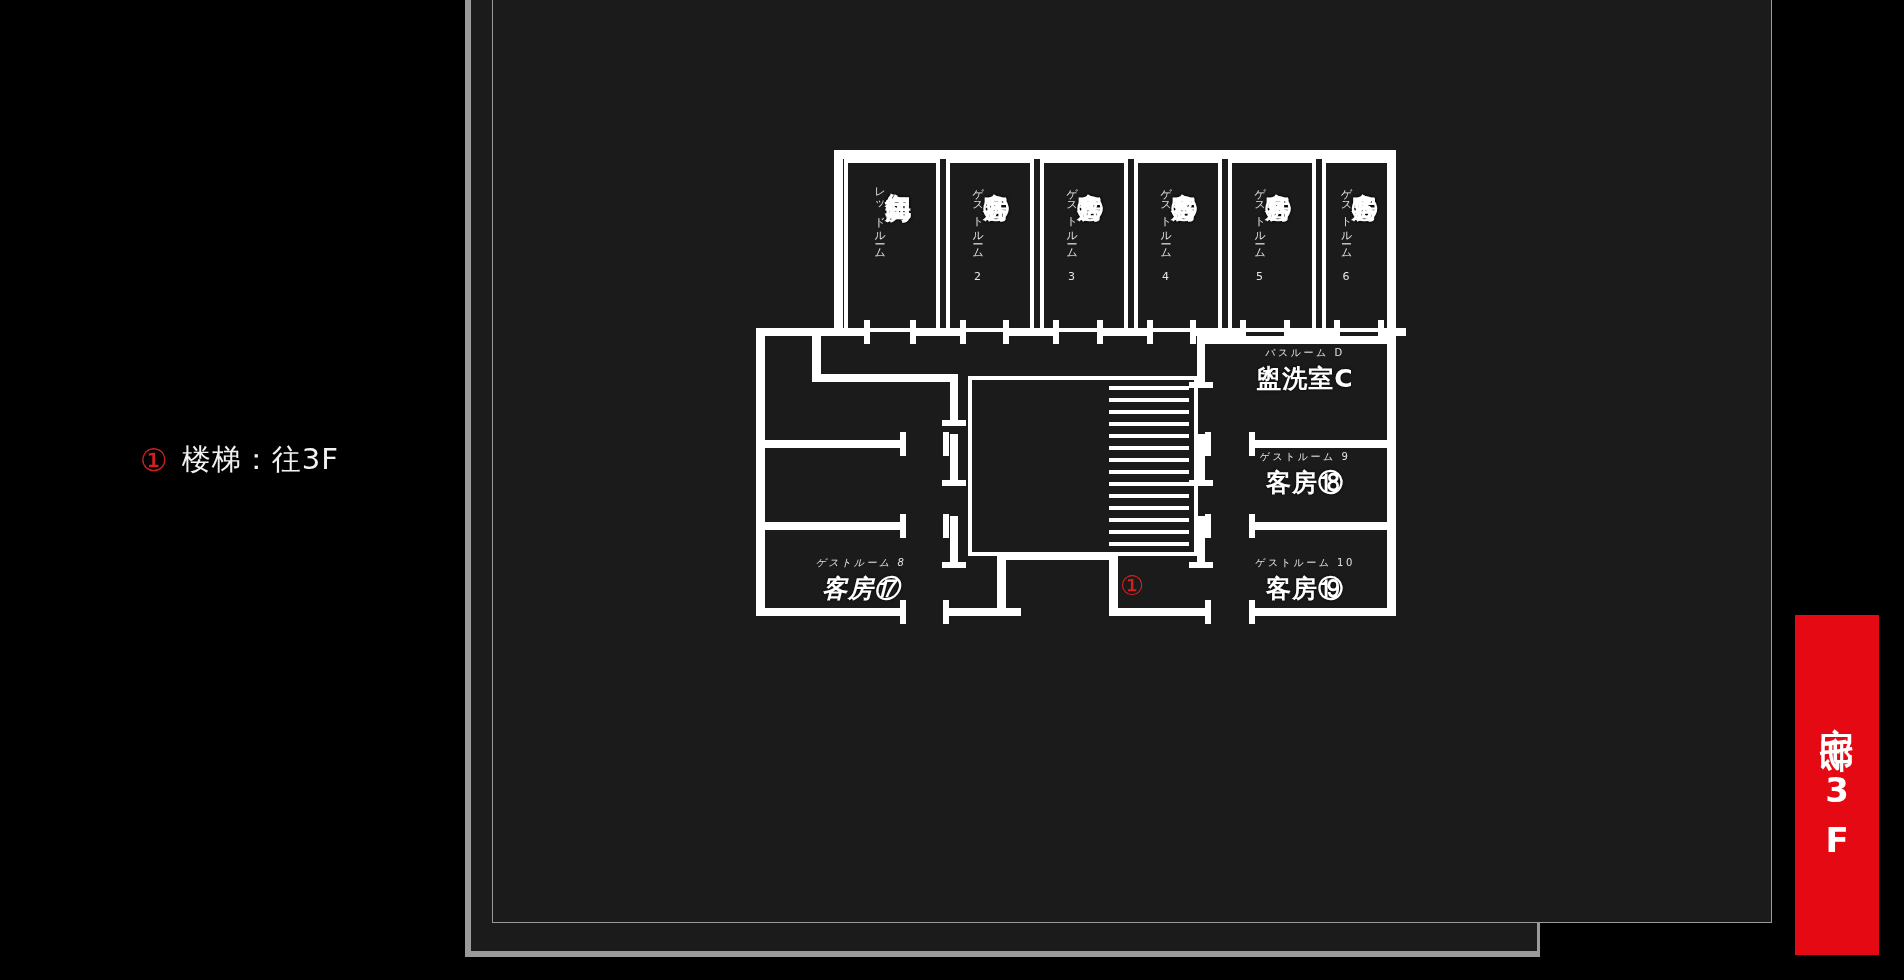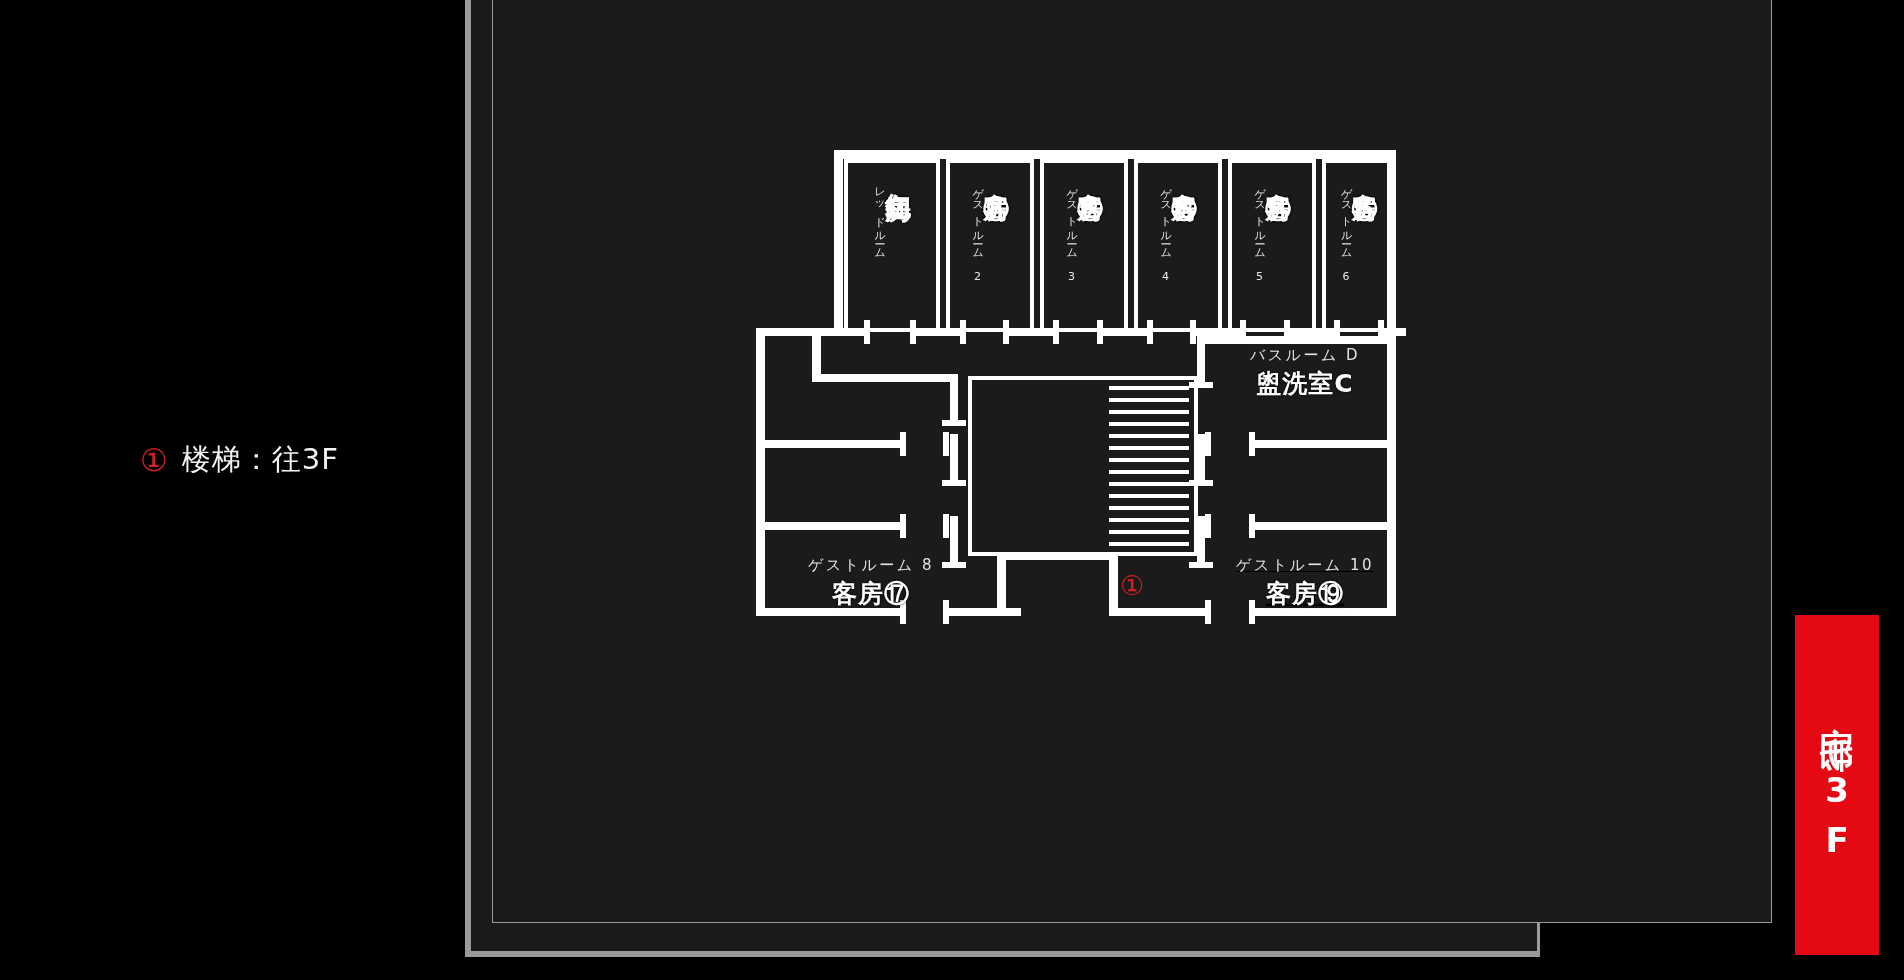--- a/index.html
+++ b/index.html
@@ -36,21 +36,21 @@
   .vlabel .main{writing-mode:vertical-rl;text-orientation:upright;
                 color:#fff;font-size:26px;line-height:1.02;letter-spacing:1px;font-weight:600;
                 text-shadow:0 0 3px rgba(0,0,0,.9);}
   .vlabel .ruby{writing-mode:vertical-rl;text-orientation:upright;
                 color:#e6e6e6;font-size:11px;line-height:1.05;letter-spacing:2px;
                 margin-left:1px;margin-top:8px;}
 
   
   .hlabel{position:absolute;display:flex;flex-direction:column;align-items:center;
           pointer-events:none;}
-  .hlabel .ruby{color:#e3e3e3;font-size:15px;letter-spacing:2.5px;margin-bottom:2px;}
+  .hlabel .ruby{color:#e3e3e3;font-size:10px;letter-spacing:2.5px;margin-bottom:2px;}
   .hlabel .main{color:#fff;font-size:25px;letter-spacing:1px;font-weight:600;
                 text-shadow:0 0 3px rgba(0,0,0,.9);}
 
   .stair-mark{position:absolute;color:#d62020;font-size:27px;line-height:1;}
   .stairs{position:absolute;}
   .stairs .step{position:absolute;left:0;width:100%;height:4px;background:#fff;}
 </style>
 </head>
 <body>
 
@@ -144,21 +144,21 @@
     <div class="wall" style="left:183px;top:282px;width:6px;height:24px;"></div>
     <div class="wall" style="left:190px;top:284px;width:8px;height:52px;"></div>
     <div class="wall" style="left:182px;top:330px;width:24px;height:6px;"></div>
 
     <div class="wall" style="left:-4px;top:372px;width:150px;height:8px;"></div>
     <div class="wall" style="left:140px;top:364px;width:6px;height:24px;"></div>
     <div class="wall" style="left:183px;top:364px;width:6px;height:24px;"></div>
     <div class="wall" style="left:190px;top:366px;width:8px;height:52px;"></div>
     <div class="wall" style="left:182px;top:412px;width:24px;height:6px;"></div>
 
-    <div class="hlabel" style="left:26px;top:406px;width:170px;">
+    <div class="hlabel" style="left:16px;top:406px;width:170px;font-style:italic;">
       <span class="ruby">ゲストルーム 8</span>
       <span class="main">客房⑰</span>
     </div>
 
     <div class="wall" style="left:627px;top:186px;width:9px;height:280px;"></div>
     <div class="wall" style="left:489px;top:458px;width:147px;height:8px;"></div>
     <div class="wall" style="left:445px;top:450px;width:6px;height:24px;"></div>
     <div class="wall" style="left:489px;top:450px;width:6px;height:24px;"></div>
 
     <div class="wall" style="left:437px;top:186px;width:198px;height:8px;"></div>
@@ -174,21 +174,25 @@
     <div class="wall" style="left:489px;top:372px;width:147px;height:8px;"></div>
     <div class="wall" style="left:445px;top:364px;width:6px;height:24px;"></div>
     <div class="wall" style="left:489px;top:364px;width:6px;height:24px;"></div>
     <div class="wall" style="left:437px;top:366px;width:8px;height:52px;"></div>
     <div class="wall" style="left:429px;top:412px;width:24px;height:6px;"></div>
 
     <div class="hlabel" style="left:455px;top:196px;width:180px;">
       <span class="ruby">バスルーム D</span>
       <span class="main">盥洗室C</span>
     </div>
-    <div class="hlabel" style="left:455px;top:406px;width:180px;text-decoration:underline;">
+    <div class="hlabel" style="left:455px;top:300px;width:180px;">
+      <span class="ruby">ゲストルーム 9</span>
+      <span class="main">客房⑱</span>
+    </div>
+    <div class="hlabel" style="left:455px;top:406px;width:180px;">
       <span class="ruby">ゲストルーム 10</span>
       <span class="main">客房⑲</span>
     </div>
 
     <div class="wall" style="left:237px;top:458px;width:24px;height:8px;"></div>
     <div class="wall" style="left:237px;top:402px;width:9px;height:64px;"></div>
     <div class="wall" style="left:237px;top:402px;width:120px;height:8px;"></div>
     <div class="wall" style="left:349px;top:402px;width:9px;height:64px;"></div>
     <div class="wall" style="left:349px;top:458px;width:100px;height:8px;"></div>
 

